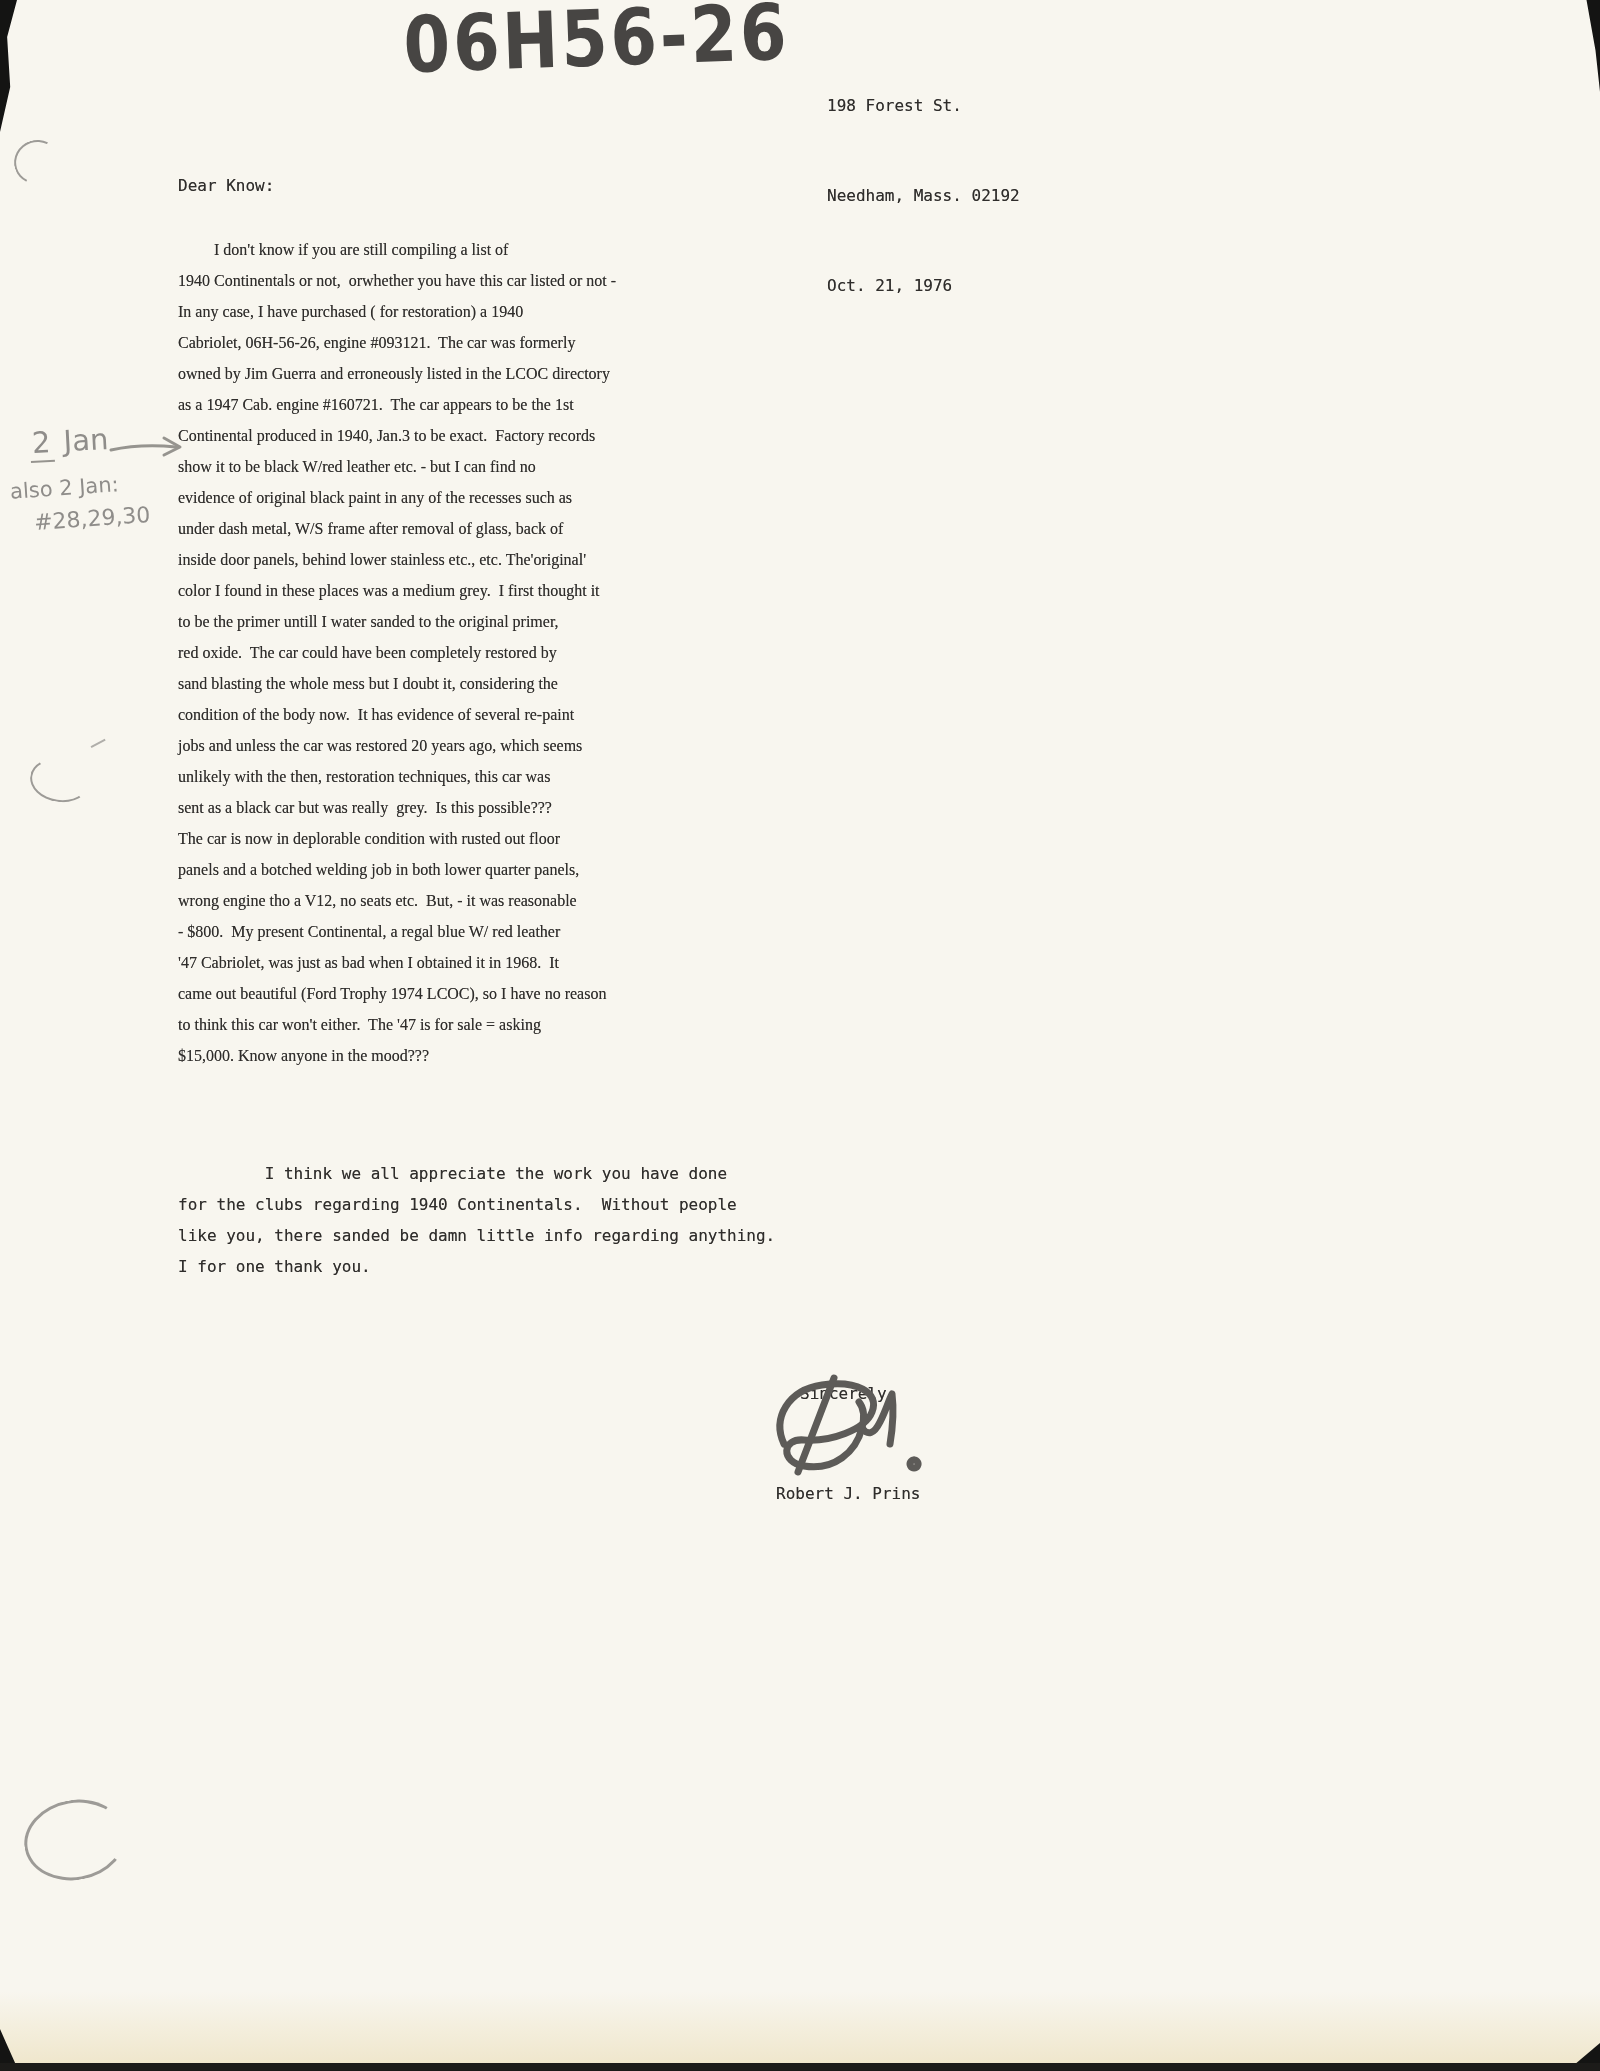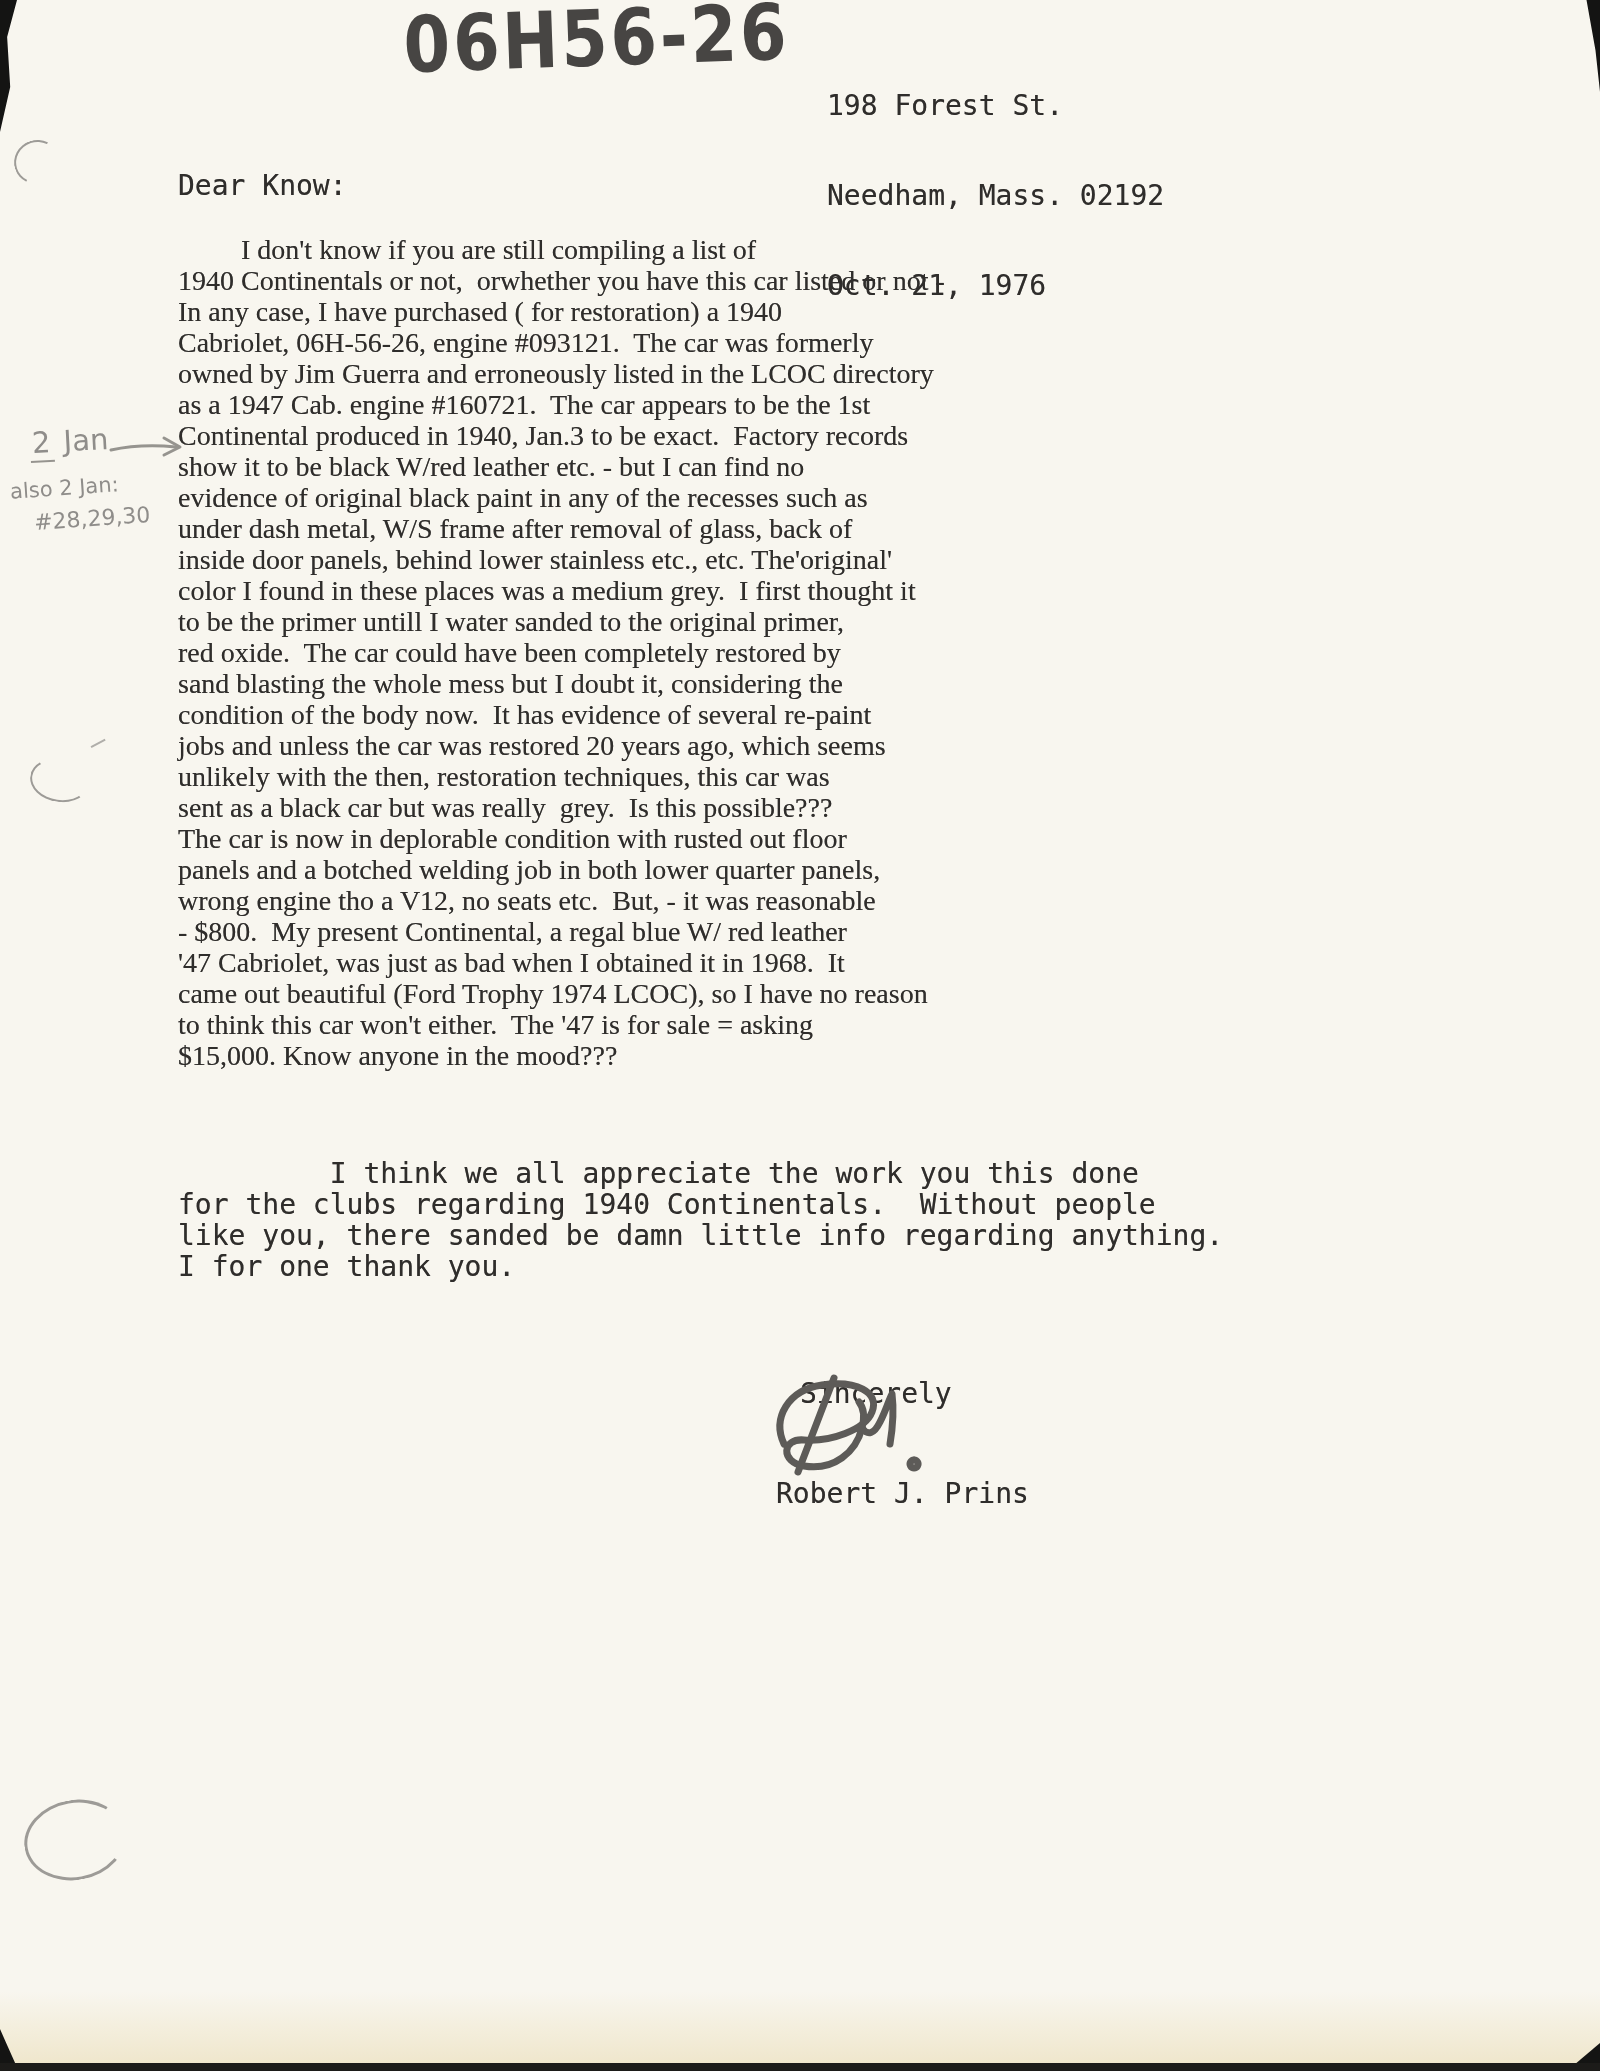--- a/index.html
+++ b/index.html
@@ -7,21 +7,21 @@
     position:relative;
     width:1600px;height:2071px;
     background:#f8f6ef;
     overflow:hidden;
     font-family:"DejaVu Sans Mono", monospace;
     color:#2e2e2e;
   }
   
   .type{
     font-family:"DejaVu Sans Mono", monospace;
-    font-size:28px;
+    font-size:16px;
     line-height:31px;
     color:#2f2d2b;
     white-space:pre;
     text-shadow:0 0 .6px rgba(40,40,40,.55);
   }
   .tline{white-space:pre;}
   .addr{position:absolute;left:827px;top:31px;line-height:30px;}
   .serial{
     position:absolute;left:402px;top:0px;
     font-family:"DejaVu Sans", sans-serif;
@@ -87,21 +87,21 @@
 
   <div class="addr type">
     <div class="tline">198 Forest St.</div>
     <div class="tline">Needham, Mass. 02192</div>
     <div class="tline">Oct. 21, 1976</div>
   </div>
 
   <div class="salutation type">Dear Know:</div>
 
   <div class="body1 type"><div class="tline">         I don't know if you are still compiling a list of</div><div class="tline">1940 Continentals or not,  orwhether you have this car listed or not -</div><div class="tline">In any case, I have purchased ( for restoration) a 1940</div><div class="tline">Cabriolet, 06H-56-26, engine #093121.  The car was formerly</div><div class="tline">owned by Jim Guerra and erroneously listed in the LCOC directory</div><div class="tline">as a 1947 Cab. engine #160721.  The car appears to be the 1st</div><div class="tline">Continental produced in 1940, Jan.3 to be exact.  Factory records</div><div class="tline">show it to be black W/red leather etc. - but I can find no</div><div class="tline">evidence of original black paint in any of the recesses such as</div><div class="tline">under dash metal, W/S frame after removal of glass, back of</div><div class="tline">inside door panels, behind lower stainless etc., etc. The'original'</div><div class="tline">color I found in these places was a medium grey.  I first thought it</div><div class="tline">to be the primer untill I water sanded to the original primer,</div><div class="tline">red oxide.  The car could have been completely restored by</div><div class="tline">sand blasting the whole mess but I doubt it, considering the</div><div class="tline">condition of the body now.  It has evidence of several re-paint</div><div class="tline">jobs and unless the car was restored 20 years ago, which seems</div><div class="tline">unlikely with the then, restoration techniques, this car was</div><div class="tline">sent as a black car but was really  grey.  Is this possible???</div><div class="tline">The car is now in deplorable condition with rusted out floor</div><div class="tline">panels and a botched welding job in both lower quarter panels,</div><div class="tline">wrong engine tho a V12, no seats etc.  But, - it was reasonable</div><div class="tline">- $800.  My present Continental, a regal blue W/ red leather</div><div class="tline">'47 Cabriolet, was just as bad when I obtained it in 1968.  It</div><div class="tline">came out beautiful (Ford Trophy 1974 LCOC), so I have no reason</div><div class="tline">to think this car won't either.  The '47 is for sale = asking</div><div class="tline">$15,000. Know anyone in the mood???</div></div>
-  <div class="body2 type"><div class="tline">         I think we all appreciate the work you this done</div><div class="tline">for the clubs regarding 1940 Continentals.  Without people</div><div class="tline">like you, there sanded be damn little info regarding anything.</div><div class="tline">I for one thank you.</div></div>
+  <div class="body2 type"><div class="tline">         I think we all appreciate the work you have done</div><div class="tline">for the clubs regarding 1940 Continentals.  Without people</div><div class="tline">like you, there sanded be damn little info regarding anything.</div><div class="tline">I for one thank you.</div></div>
 
   <div class="closing type">Sincerely</div>
 
   <div class="sig">
     <svg width="210" height="120" viewBox="0 0 210 120">
       <g fill="none" stroke="#5d5b58" stroke-width="7" stroke-linecap="round" stroke-linejoin="round">
         <path d="M16,72 C4,46 20,18 54,13 C88,8 112,20 104,40 C97,58 62,70 36,68 C14,66 12,90 36,94 C66,99 88,80 94,56 C97,44 96,36 91,30"></path>
         <path d="M66,6 L30,100"></path>
         <path d="M94,56 C100,64 106,62 112,50 C118,38 120,30 124,22 C126,38 124,60 122,72"></path>
         <path d="M146,88 a4,4 0 1 0 .1,0"></path>

